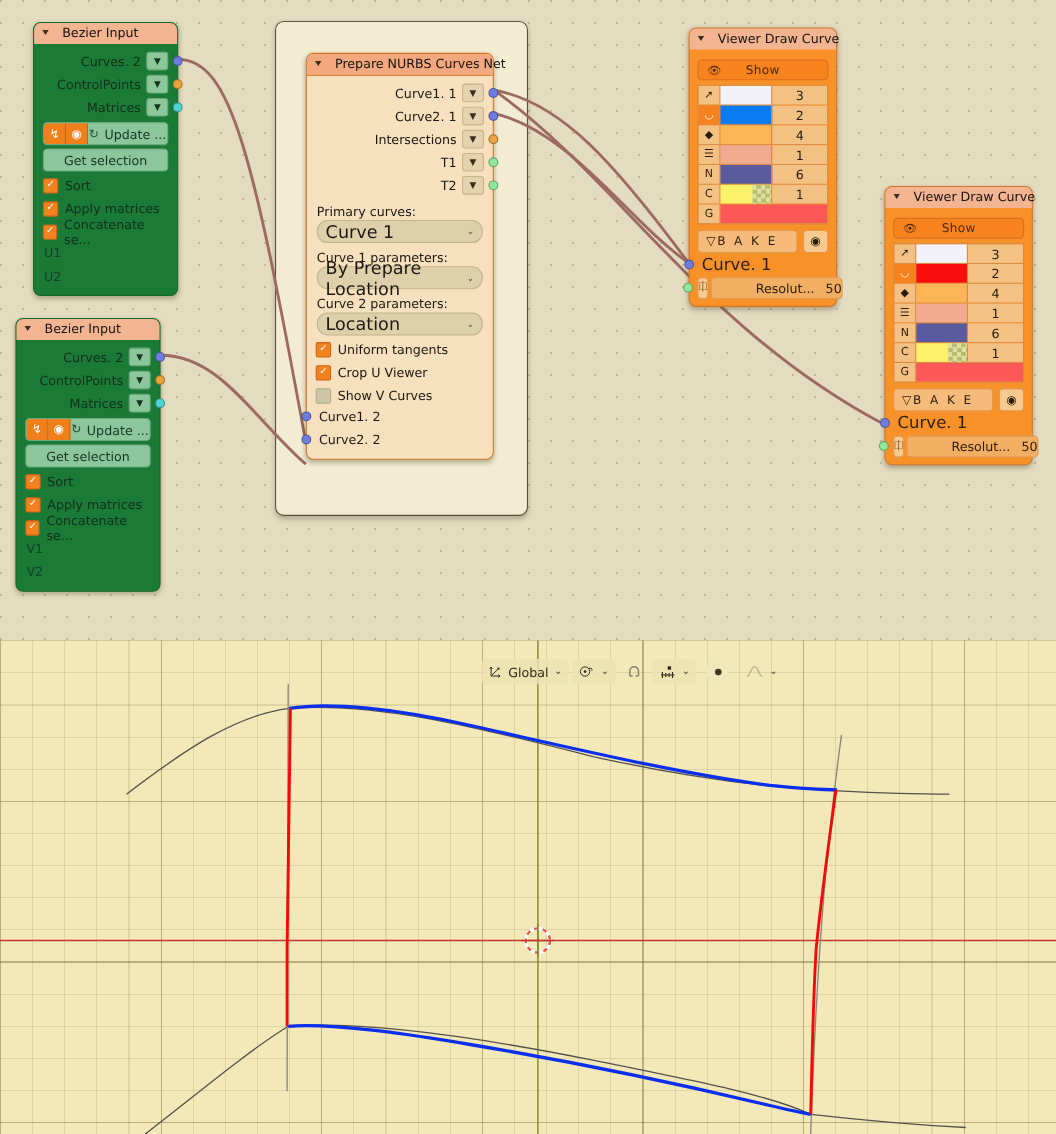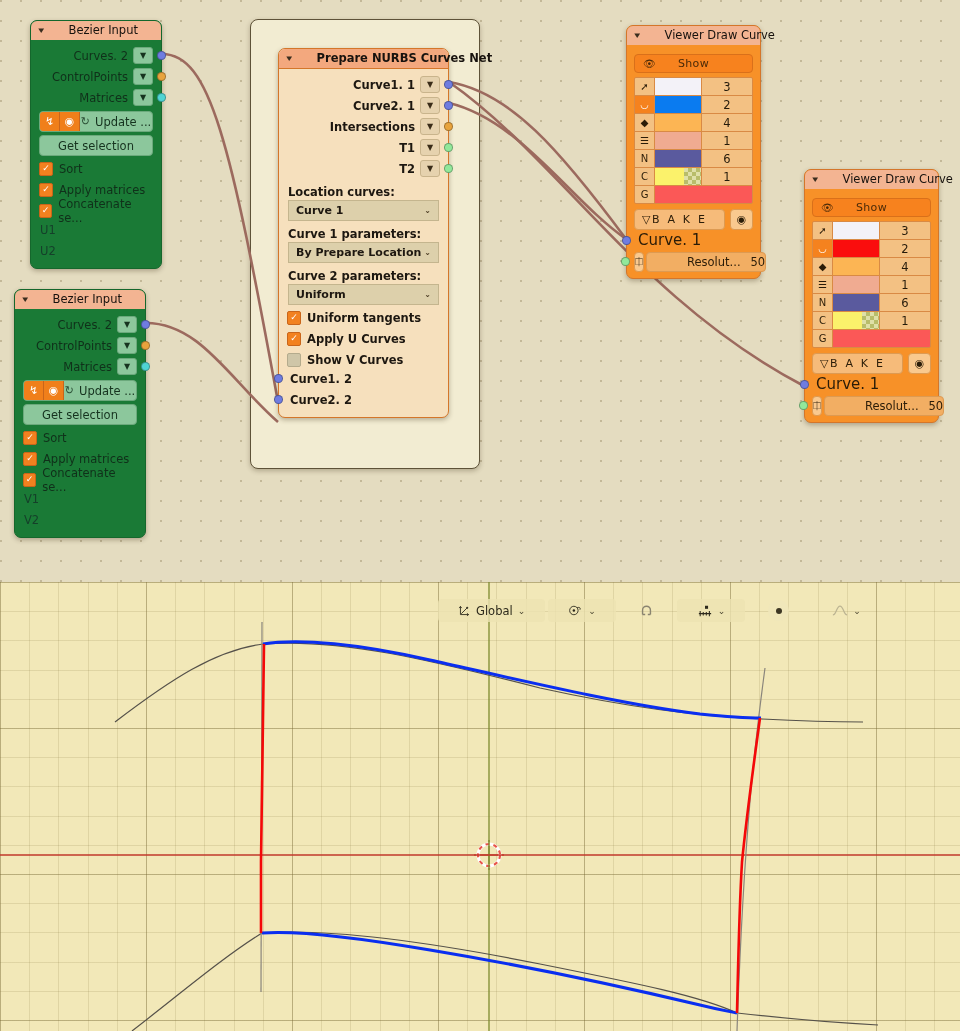--- a/index.html
+++ b/index.html
@@ -18,21 +18,21 @@
   }
   .node{
     position:absolute;border-radius:7px;
     box-shadow:0 2px 5px rgba(60,45,20,.33);
     font-size:11.5px;color:#1b1b1b;
     box-sizing:border-box;
   }
   .node-header{
     height:19px;line-height:19px;border-radius:6px 6px 0 0;
     padding-left:8px;font-size:11.5px;color:#17120e;
-    display:flex;align-items:center;gap:25px;white-space:nowrap;
+    display:flex;align-items:center;gap:13px;white-space:nowrap;
   }
   .chev{font-size:9px;color:#3a2d1e;transform:scaleX(1.3);display:inline-block;}
   .chev::before{content:"\25BE";}
   .node-body{padding:5px 0 7px 0;}
 
   
   .n-green{background:#1a7a36;border:1px solid #15672c;}
   .n-green .node-header{background:#f3b492;}
   .out-row{
     position:relative;height:21px;display:flex;align-items:center;
@@ -81,29 +81,29 @@
   .in-row{
     position:relative;height:21px;display:flex;align-items:center;padding-left:9px;
     color:#15402a;font-size:11.5px;
   }
 
   
   .frame{
     position:absolute;background:#f2ecd2;border:1px solid #5e5238;border-radius:8px;
     box-shadow:0 2px 5px rgba(60,45,20,.3);
   }
-  .n-nurbs{background:#f6e0bd;border:1px solid #d4762a;font-weight:bold;}
+  .n-nurbs{background:#f6e0bd;border:1px solid #d4762a;}
   .n-nurbs .node-header{background:#f3a87e;border-bottom:1px solid #d4762a;}
   .n-nurbs .out-label{color:#1d1710;}
   .n-nurbs .dropbtn{background:#e6d2ae;border-color:#c9b48c;color:#3a2c18;}
   .prop-label{margin:6px 9px 1px 9px;font-size:11.5px;color:#1d1710;}
   .select{
-    margin:1px 9px 2px 9px;height:19px;border-radius:0;background:#ddd0ab;
+    margin:1px 9px 2px 9px;height:19px;border-radius:10px;background:#ddd0ab;
     border:1px solid #c4b58e;display:flex;align-items:center;padding:0 7px;
-    justify-content:space-between;font-size:11px;color:#1d1710;
+    justify-content:space-between;font-size:16px;color:#1d1710;
   }
   .select .cv{font-size:8px;color:#4a3a22;}
   .select .cv::before{content:"\2304";}
   .n-nurbs .chk-row{color:#1d1710;}
   .n-nurbs .in-row{color:#1d1710;padding-left:11px;}
 
   
   .n-view{background:#f79128;border:1px solid #d4762a;}
   .n-view .node-header{background:#f3b492;}
   .show-btn{
@@ -172,21 +172,21 @@
       repeating-linear-gradient(to right, rgba(130,115,60,.17) 0 1px, transparent 1px 29.2px),
       repeating-linear-gradient(to bottom, rgba(130,115,60,.17) 0 1px, transparent 1px 29.2px),
       repeating-linear-gradient(to right, rgba(110,95,45,.34) 0 1px, transparent 1px 146px),
       repeating-linear-gradient(to bottom, rgba(110,95,45,.34) 0 1px, transparent 1px 146px);
   }
   .vp-toolbar{
     position:absolute;left:438px;top:598px;height:25px;display:flex;align-items:center;gap:3px;
     z-index:6;
   }
   .tb-grp{
-    height:23px;display:flex;align-items:center;gap:5px;padding:0 20px;border-radius:4px;
+    height:23px;display:flex;align-items:center;gap:5px;padding:0 6px;border-radius:4px;
     background:rgba(236,226,178,.80);font-size:11.5px;color:#2d2a1c;
   }
   .tb-grp.flat{background:transparent;}
   .tb-cv{font-size:9px;color:#4a4530;}
   .tb-cv::before{content:"\2304";}
   .tb-ico{display:flex;align-items:center;justify-content:center;}
   .tb-round{
     width:21px;height:21px;border-radius:50%;background:rgba(240,231,186,.9);
     display:flex;align-items:center;justify-content:center;
   }
@@ -338,43 +338,43 @@
         <span class="out-label">T1</span>
         <span class="dropbtn"></span>
         <span class="sock right s-green"></span>
       </div>
       <div class="out-row">
         <span class="out-label">T2</span>
         <span class="dropbtn"></span>
         <span class="sock right s-green"></span>
       </div>
 
-      <div class="prop-label">Location curves:</div>
+      <div class="prop-label">Primary curves:</div>
       <div class="select">
         <span>Curve 1</span>
         <span class="cv"></span>
       </div>
       <div class="prop-label">Curve 1 parameters:</div>
       <div class="select">
         <span>By Prepare Location</span>
         <span class="cv"></span>
       </div>
       <div class="prop-label">Curve 2 parameters:</div>
       <div class="select">
-        <span>Uniform</span>
+        <span>Location</span>
         <span class="cv"></span>
       </div>
 
       <div class="chk-row">
         <span class="chk on"></span>
         <span>Uniform tangents</span>
       </div>
       <div class="chk-row">
         <span class="chk on"></span>
-        <span>Apply U Curves</span>
+        <span>Crop U Viewer</span>
       </div>
       <div class="chk-row">
         <span class="chk off"></span>
         <span>Show V Curves</span>
       </div>
 
       <div class="in-row">
         <span class="sock left s-blue"></span>
         <span>Curve1. 2</span>
       </div>

